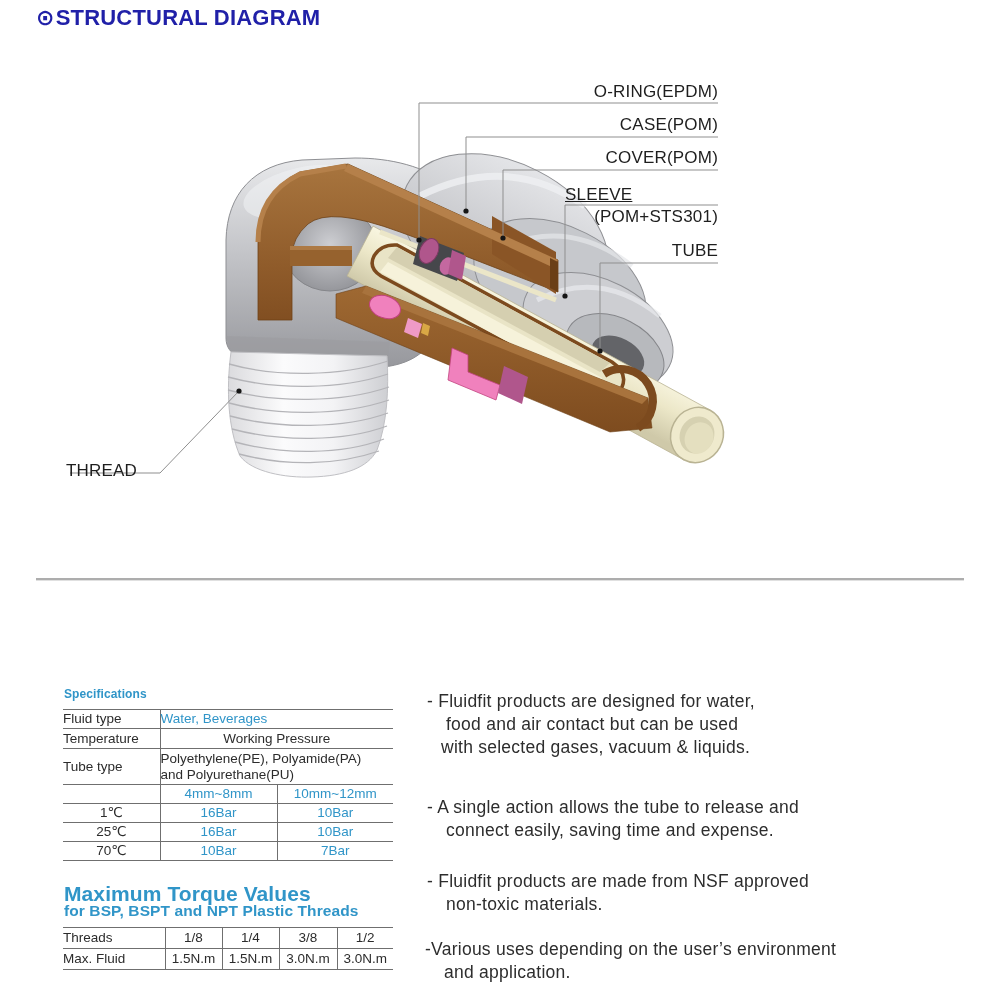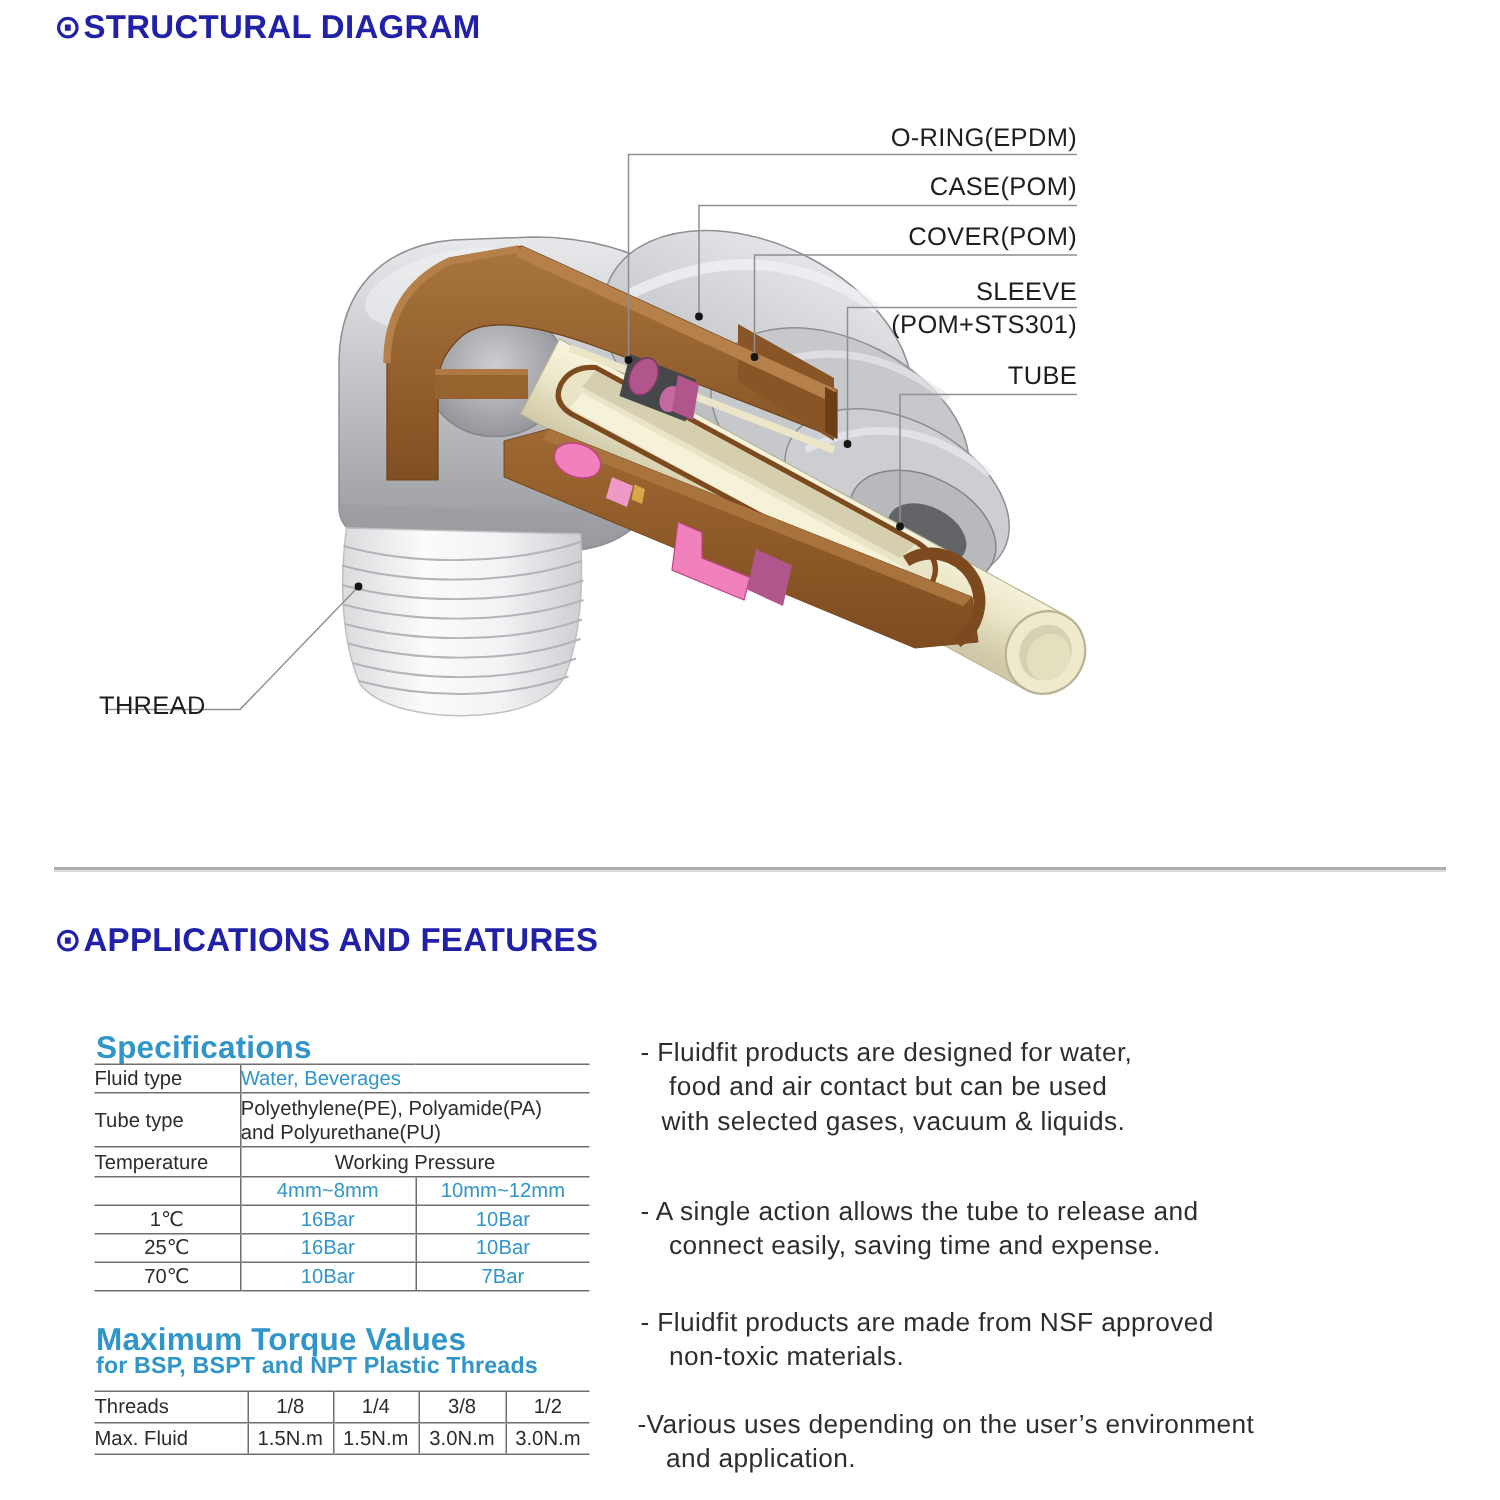--- a/index.html
+++ b/index.html
@@ -3,21 +3,21 @@
 <meta charset="utf-8">
 <style>
   html,body{margin:0;padding:0;background:#ffffff;}
   #page{position:relative;width:1000px;height:1000px;background:#ffffff;overflow:hidden;
         font-family:"Liberation Sans","DejaVu Sans",sans-serif;}
   .sec-title{position:absolute;font-size:22px;font-weight:bold;color:#2020a8;letter-spacing:0.2px;white-space:nowrap;}
   .sec-title .bullet{font-size:22px;margin-right:1px;}
   .d-label{position:absolute;font-size:17px;color:#1e1e1e;letter-spacing:0.2px;white-space:nowrap;}
   .right-align{text-align:right;}
   .divider{position:absolute;left:36px;top:578px;width:928px;height:2px;background:#adadad;border-bottom:1px solid #e0e0e0;}
-  .sub-title{position:absolute;font-size:21px;font-weight:bold;color:#3095c8;white-space:nowrap;letter-spacing:0.1px;}
+  .sub-title{position:absolute;font-size:12px;font-weight:bold;color:#3095c8;white-space:nowrap;letter-spacing:0.1px;}
   table.data{position:absolute;border-collapse:collapse;table-layout:fixed;font-size:13.5px;color:#2c2c2c;}
   table.data td{border-top:1px solid #6f6f6f;padding:1px 0 1px 0;line-height:15.5px;vertical-align:middle;}
   table.data tr:last-child td{border-bottom:1px solid #6f6f6f;}
   table.data td + td{border-left:1px solid #6f6f6f;}
   td.lbl{padding-left:7px;}
   td.ctr{text-align:center;}
   .blue{color:#3095c8;}
   .feat{position:absolute;font-size:17.5px;line-height:23px;color:#2d2d2d;letter-spacing:0.25px;white-space:nowrap;}
   .feat .ln1{padding-left:19px;}
   .feat .ln2{padding-left:14px;}
@@ -157,54 +157,51 @@
       <circle cx="503" cy="238" r="2.6"></circle>
       <circle cx="565" cy="296" r="2.6"></circle>
       <circle cx="600" cy="351" r="2.6"></circle>
       <circle cx="239" cy="391" r="2.6"></circle>
     </g>
   </svg>
 
   <div class="d-label right-align" style="top:82px;right:282px;">O-RING(EPDM)</div>
   <div class="d-label right-align" style="top:115px;right:282px;">CASE(POM)</div>
   <div class="d-label right-align" style="top:148px;right:282px;">COVER(POM)</div>
-  <div class="d-label" style="top:185px;left:565px;width:153px;text-align:right;">SLEEVE</div>
+  <div class="d-label" style="top:185px;left:565px;width:153px;text-align:left;text-decoration:underline;">SLEEVE</div>
   <div class="d-label right-align" style="top:207px;right:282px;">(POM+STS301)</div>
   <div class="d-label right-align" style="top:241px;right:282px;">TUBE</div>
   <div class="d-label" style="top:449px;left:66px;margin-top:12px;">THREAD</div>
 
   <div class="divider"></div>
 
-  <div class="sec-title" style="left:36px;top:614px;">
-    <span class="bullet">⊙</span><span>APPLICATIONS AND FEATURES</span>
-  </div>
 
   <div class="sub-title" style="left:64px;top:687px;">Specifications</div>
 
   <table class="data" style="left:63px;top:709px;width:330px;">
     <colgroup>
         <col style="width:97px">
         <col style="width:117px">
         <col style="width:116px">
       </colgroup>
     <tbody>
         <tr style="height:19px;">
       <td class="lbl">Fluid type</td>
       <td class="lbl blue" colspan="2">Water, Beverages</td>
     </tr>
+    <tr style="height:20px;">
+      <td class="lbl">Temperature</td>
+      <td class="ctr" colspan="2">Working Pressure</td>
+    </tr>
     <tr style="height:36px;">
       <td class="lbl">Tube type</td>
       <td class="lbl" colspan="2">
         <span style="display:block;">Polyethylene(PE), Polyamide(PA)</span>
         <span style="display:block;">and Polyurethane(PU)</span>
       </td>
-    </tr>
-    <tr style="height:20px;">
-      <td class="lbl">Temperature</td>
-      <td class="ctr" colspan="2">Working Pressure</td>
     </tr>
     <tr style="height:18px;">
       <td></td>
       <td class="ctr blue">4mm~8mm</td>
       <td class="ctr blue">10mm~12mm</td>
     </tr>
     <tr style="height:19px;">
       <td class="ctr">1℃</td>
       <td class="ctr blue">16Bar</td>
       <td class="ctr blue">10Bar</td>

